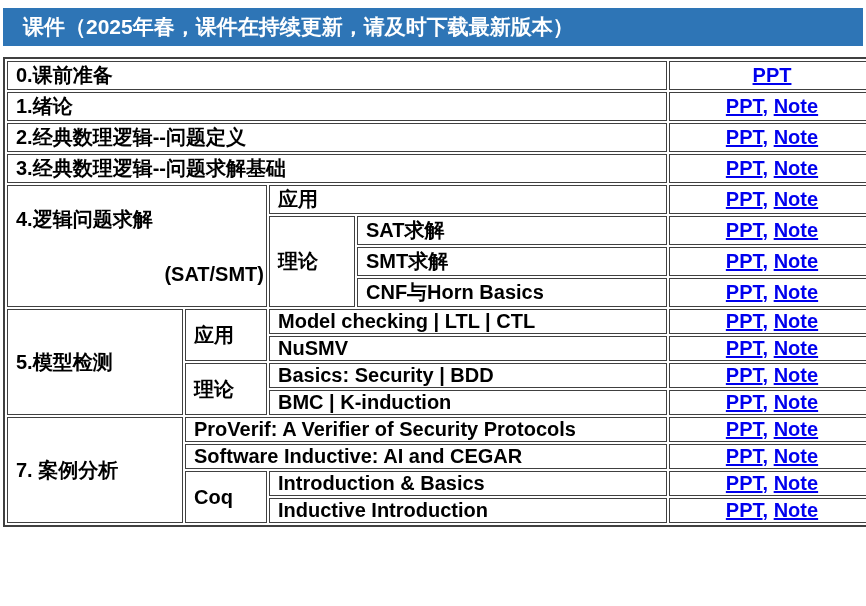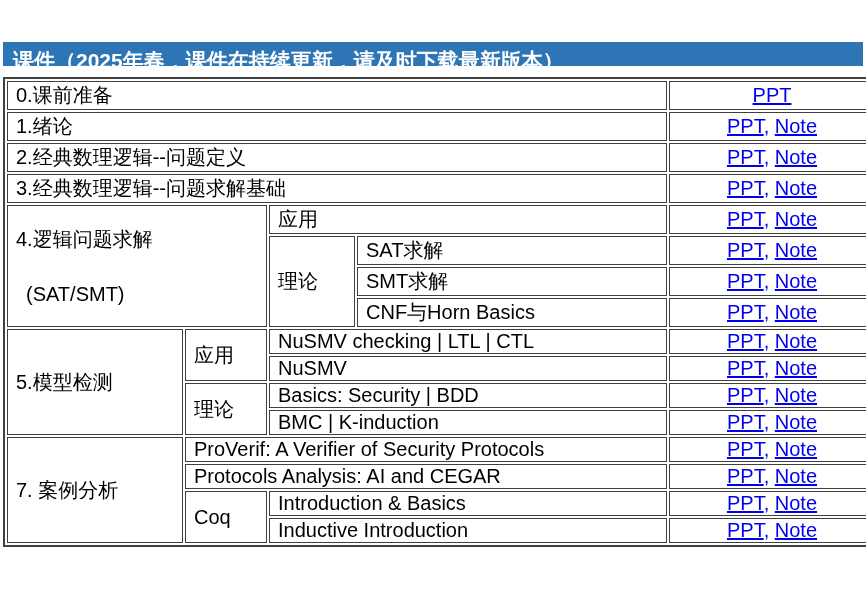--- a/index.html
+++ b/index.html
@@ -13,57 +13,58 @@
   * { box-sizing: border-box; }
   html, body {
     margin: 0; padding: 0;
     width: 866px; height: 606px;
     background: var(--bg);
     font-family: "Liberation Sans", "DejaVu Sans", sans-serif;
     color: var(--text);
   }
   .page { padding: 8px 3px 0 3px; }
   .titlebar {
-    width: 860px; height: 24px;
+    width: 860px; height: 38px;
     background: var(--header-bg);
     color: var(--header-fg);
     font-size: 21px; font-weight: bold;
     line-height: 38px;
-    padding-left: 10px;
+    padding-left: 20px;
     margin-bottom: 11px;
-    white-space: nowrap; overflow: hidden; margin-top: 34px;
+    white-space: nowrap; overflow: hidden;
   }
   table.courseware {
     width: 860px;
     table-layout: fixed;
     border-collapse: separate;
     border-spacing: 2px;
     border: 2px solid var(--border);
     background: var(--bg);
   }
   td {
     border: 1px solid var(--border);
     height: 20px;
     font-size: 20px;
     padding: 0 2px 0 8px;
     vertical-align: middle;
     white-space: nowrap;
     overflow: hidden;
+    font-weight: bold;
   }
   td.links {
     text-align: center;
     padding: 0 2px;
   }
   td.links a {
     color: var(--link);
     text-decoration: underline;
     cursor: pointer;
   }
   .sep { color: var(--link); }
-  .group-subtitle { margin-top: 30px; padding-left: 10px; }
+  .group-subtitle { margin-top: 30px; padding-left: 10px; text-align: right; }
 </style>
 </head>
 <body>
 
 <div class="page">
 
   <div class="titlebar">课件（2025年春，课件在持续更新，请及时下载最新版本）</div>
 
   <table class="courseware">
     <colgroup>
@@ -116,21 +117,21 @@
     </tr>
 
     <tr>
       <td>CNF与Horn Basics</td>
       <td class="links"><a href="#">PPT</a><span class="sep">, </span><a href="#">Note</a></td>
     </tr>
 
     <tr>
       <td rowspan="4">5.模型检测</td>
       <td rowspan="2">应用</td>
-      <td colspan="2">NuSMV checking | LTL | CTL</td>
+      <td colspan="2">Model checking | LTL | CTL</td>
       <td class="links"><a href="#">PPT</a><span class="sep">, </span><a href="#">Note</a></td>
     </tr>
 
     <tr>
       <td colspan="2">NuSMV</td>
       <td class="links"><a href="#">PPT</a><span class="sep">, </span><a href="#">Note</a></td>
     </tr>
 
     <tr>
       <td rowspan="2">理论</td>
@@ -143,21 +144,21 @@
       <td class="links"><a href="#">PPT</a><span class="sep">, </span><a href="#">Note</a></td>
     </tr>
 
     <tr>
       <td rowspan="4">7. 案例分析</td>
       <td colspan="3">ProVerif: A Verifier of Security Protocols</td>
       <td class="links"><a href="#">PPT</a><span class="sep">, </span><a href="#">Note</a></td>
     </tr>
 
     <tr>
-      <td colspan="3">Protocols Analysis: AI and CEGAR</td>
+      <td colspan="3">Software Inductive: AI and CEGAR</td>
       <td class="links"><a href="#">PPT</a><span class="sep">, </span><a href="#">Note</a></td>
     </tr>
 
     <tr>
       <td rowspan="2">Coq</td>
       <td colspan="2">Introduction &amp; Basics</td>
       <td class="links"><a href="#">PPT</a><span class="sep">, </span><a href="#">Note</a></td>
     </tr>
 
     <tr>

